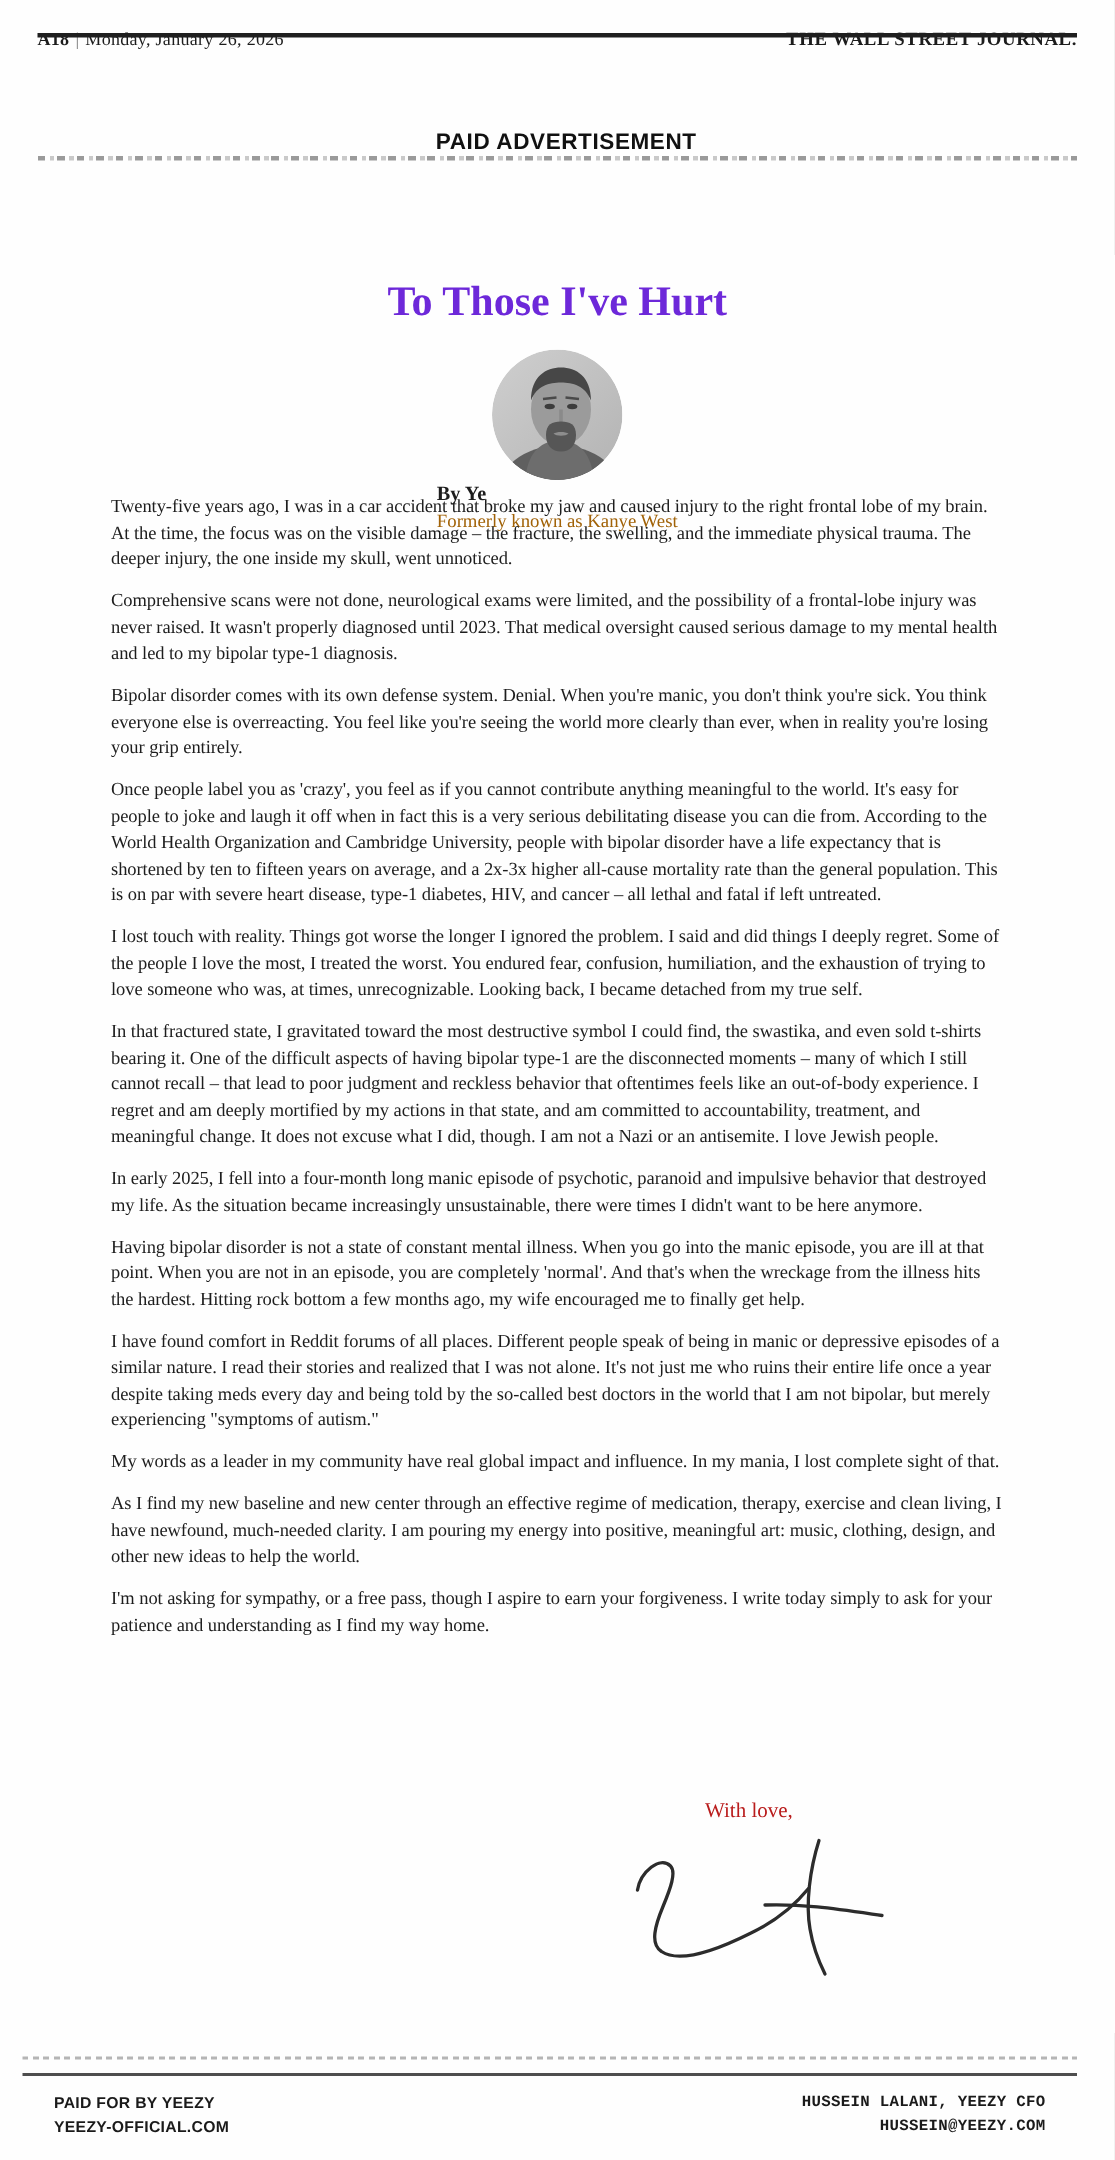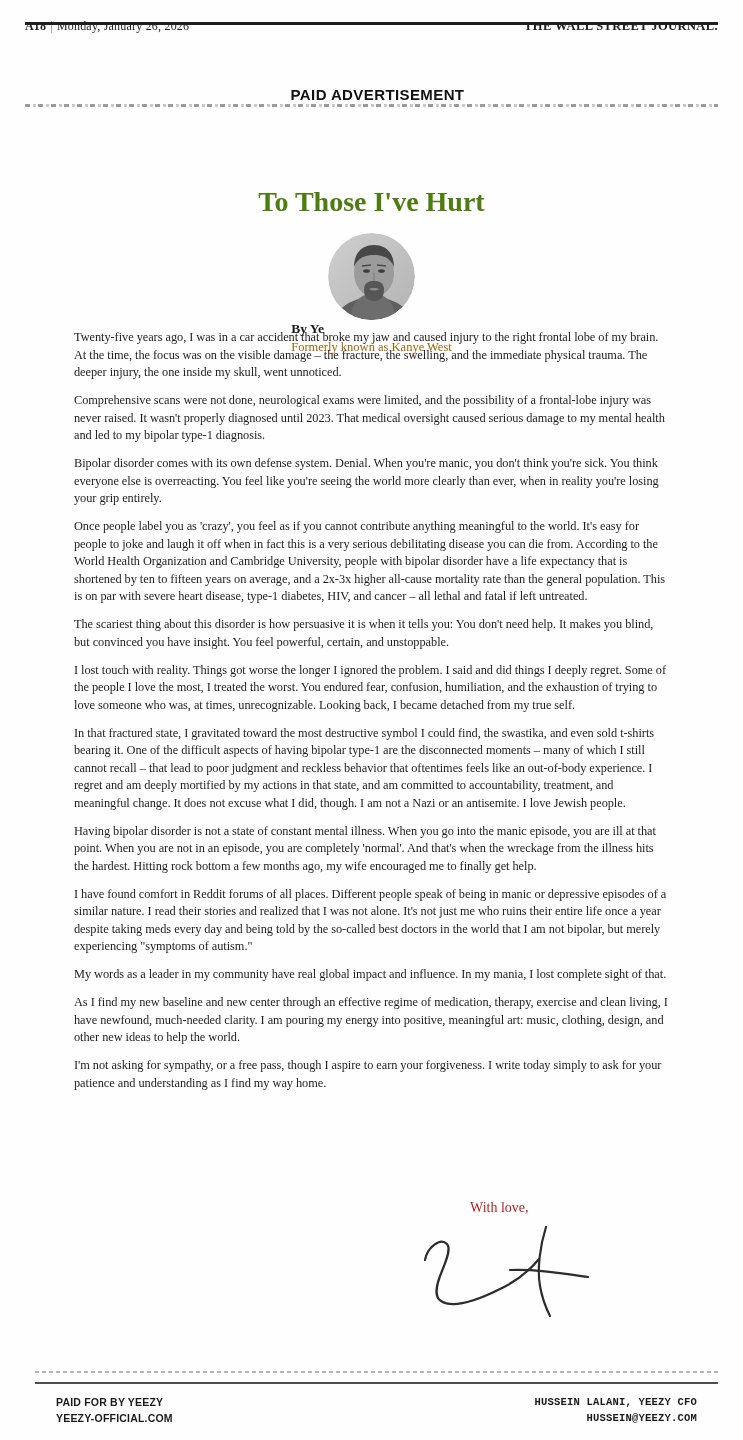--- a/index.html
+++ b/index.html
@@ -36,21 +36,21 @@
     color:#111;
   }
   .banner-rule{
     position:absolute;top:104px;left:25px;right:25px;height:3px;
     background:repeating-linear-gradient(90deg,#9a9a9a 0 5px,transparent 5px 8px,#c9c9c9 8px 11px,transparent 11px 13px);
   }
   
   .title{
     position:absolute;top:186px;left:0;right:0;
     text-align:center;
-    font-size:28px;font-weight:700;color:#4d7c0f;
+    font-size:28px;font-weight:700;color:#6d28d9;
   }
   .byline{
     position:absolute;top:233px;left:0;right:0;
     display:flex;justify-content:center;align-items:center;gap:15px;flex-direction:column;
   }
   .portrait{
     width:87px;height:87px;border-radius:50%;
     overflow:hidden;flex:0 0 auto;
   }
   .byline-text{margin-top:-14px;}
@@ -61,21 +61,21 @@
     font-size:12.35px;line-height:17.5px;letter-spacing:-0.05px;
     color:#1d1d1d;
   }
   .body-copy p{margin:0 0 10.5px 0;}
   .closing{
     position:absolute;top:1200px;left:470px;
     font-size:14px;color:#b91c1c;
   }
   .signature{position:absolute;top:1224px;left:420px;}
   
-  .footer{position:absolute;left:35px;right:25px;top:1371px;}
+  .footer{position:absolute;left:15px;right:25px;top:1371px;}
   .footer-dotted{
     height:2px;
     background:repeating-linear-gradient(90deg,#b5b5b5 0 4px,transparent 4px 7px);
   }
   .footer-solid{margin-top:9px;height:2px;background:#4e4e4e;}
   .footer-row{
     margin-top:10px;display:flex;justify-content:space-between;
     padding:0 21px;
     font-family:"Liberation Sans", sans-serif;
     font-weight:700;font-size:10.5px;line-height:16px;
@@ -133,23 +133,23 @@
       <p class="byline-name">By Ye</p>
       <p class="byline-sub">Formerly known as Kanye West</p>
     </div>
   </div>
 
   <div class="body-copy">
     <p>Twenty-five years ago, I was in a car accident that broke my jaw and caused injury to the right frontal lobe of my brain. At the time, the focus was on the visible damage – the fracture, the swelling, and the immediate physical trauma. The deeper injury, the one inside my skull, went unnoticed.</p>
     <p>Comprehensive scans were not done, neurological exams were limited, and the possibility of a frontal-lobe injury was never raised. It wasn't properly diagnosed until 2023. That medical oversight caused serious damage to my mental health and led to my bipolar type-1 diagnosis.</p>
     <p>Bipolar disorder comes with its own defense system. Denial. When you're manic, you don't think you're sick. You think everyone else is overreacting. You feel like you're seeing the world more clearly than ever, when in reality you're losing your grip entirely.</p>
     <p>Once people label you as 'crazy', you feel as if you cannot contribute anything meaningful to the world. It's easy for people to joke and laugh it off when in fact this is a very serious debilitating disease you can die from. According to the World Health Organization and Cambridge University, people with bipolar disorder have a life expectancy that is shortened by ten to fifteen years on average, and a 2x-3x higher all-cause mortality rate than the general population.  This is on par with severe heart disease, type-1 diabetes, HIV, and cancer – all lethal and fatal if left untreated.</p>
-    <p>The scariest thing about this disorder is how persuasive it is when it tells you: You don't need help. It makes you blind, but convinced you have insight. You feel powerful, certain, and unstoppable.</p>
     <p>I lost touch with reality. Things got worse the longer I ignored the problem. I said and did things I deeply regret. Some of the people I love the most, I treated the worst. You endured fear, confusion, humiliation, and the exhaustion of trying to love someone who was, at times, unrecognizable. Looking back, I became detached from my true self.</p>
     <p>In that fractured state, I gravitated toward the most destructive symbol I could find, the swastika, and even sold t-shirts bearing it. One of the difficult aspects of having bipolar type-1 are the disconnected moments – many of which I still cannot recall – that lead to poor judgment and reckless behavior that oftentimes feels like an out-of-body experience. I regret and am deeply mortified by my actions in that state, and am committed to accountability, treatment, and meaningful change. It does not excuse what I did, though. I am not a Nazi or an antisemite. I love Jewish people.</p>
+    <p>In early 2025, I fell into a four-month long manic episode of psychotic, paranoid and impulsive behavior that destroyed my life. As the situation became increasingly unsustainable, there were times I didn't want to be here anymore.</p>
     <p>Having bipolar disorder is not a state of constant mental illness. When you go into the manic episode, you are ill at that point. When you are not in an episode, you are completely 'normal'. And that's when the wreckage from the illness hits the hardest. Hitting rock bottom a few months ago, my wife encouraged me to finally get help.</p>
     <p>I have found comfort in Reddit forums of all places. Different people speak of being in manic or depressive episodes of a similar nature. I read their stories and realized that I was not alone. It's not just me who ruins their entire life once a year despite taking meds every day and being told by the so-called best doctors in the world that I am not bipolar, but merely experiencing "symptoms of autism."</p>
     <p>My words as a leader in my community have real global impact and influence. In my mania, I lost complete sight of that.</p>
     <p>As I find my new baseline and new center through an effective regime of medication, therapy, exercise and clean living, I have newfound, much-needed clarity. I am pouring my energy into positive, meaningful art: music, clothing, design, and other new ideas to help the world.</p>
     <p>I'm not asking for sympathy, or a free pass, though I aspire to earn your forgiveness. I write today simply to ask for your patience and understanding as I find my way home.</p>
   </div>
 
   <div class="closing">With love,</div>
   <div class="signature">
     <svg width="175" height="98" viewBox="0 0 175 98" aria-hidden="true">

